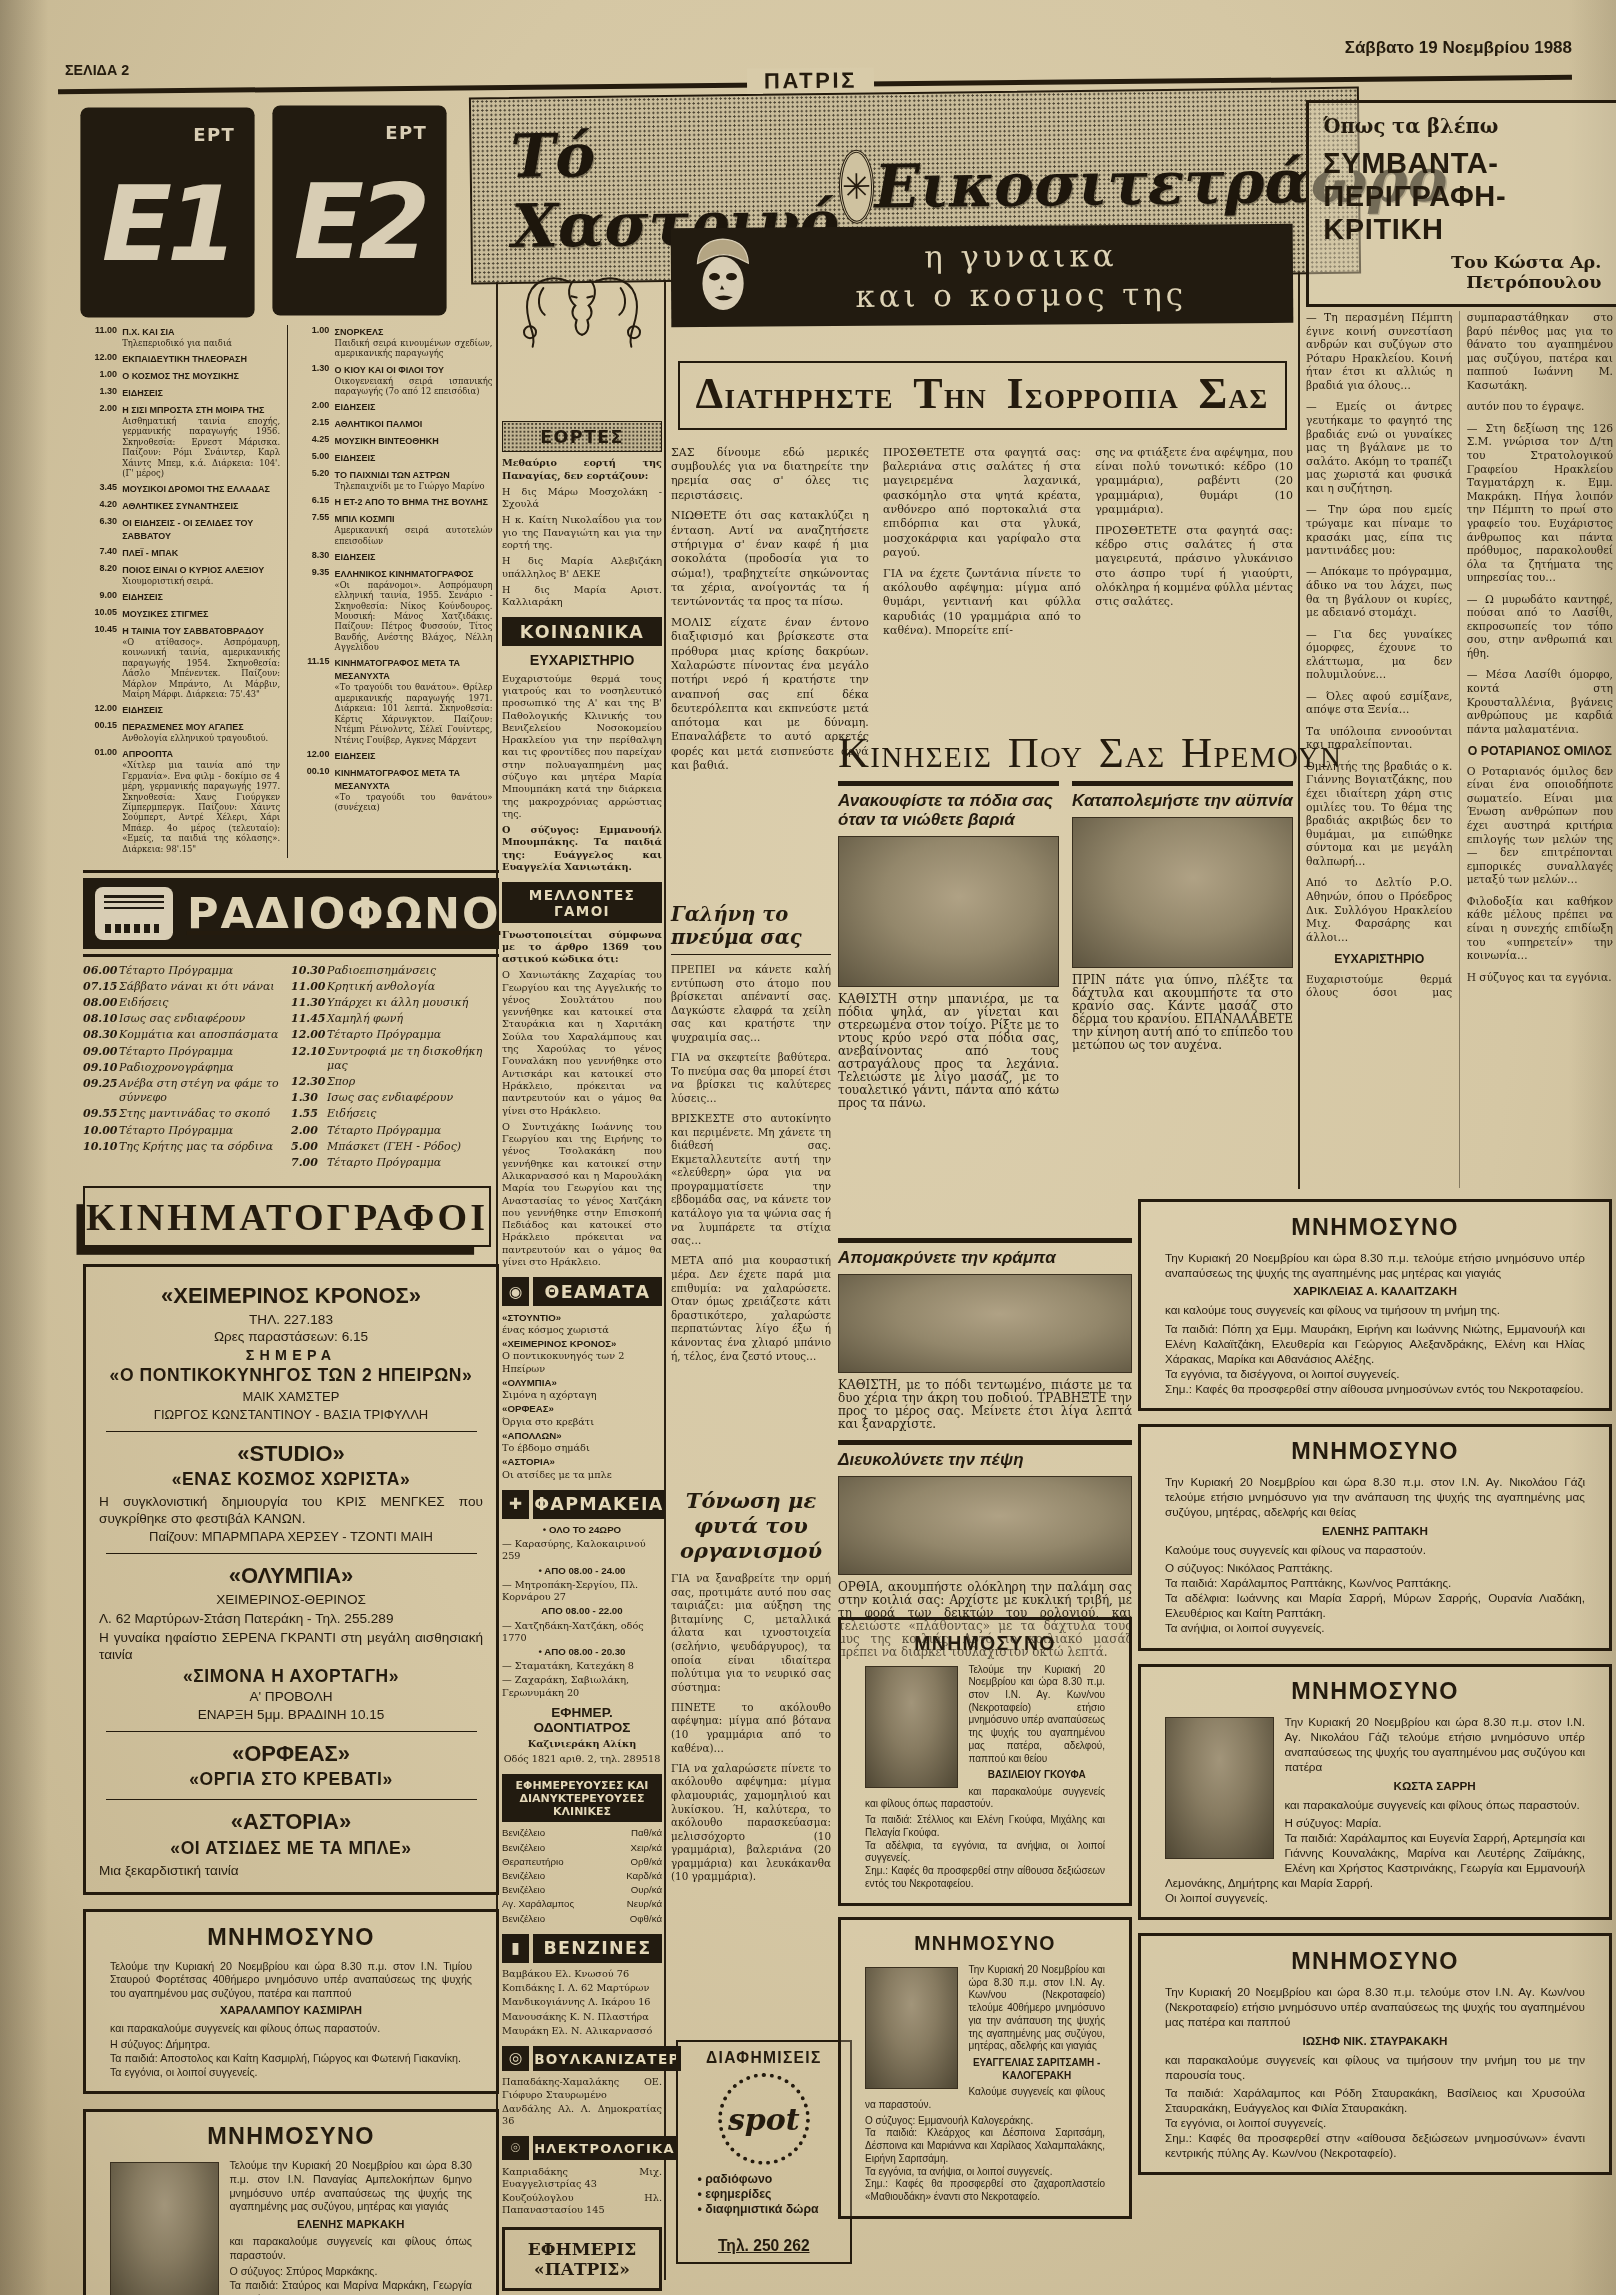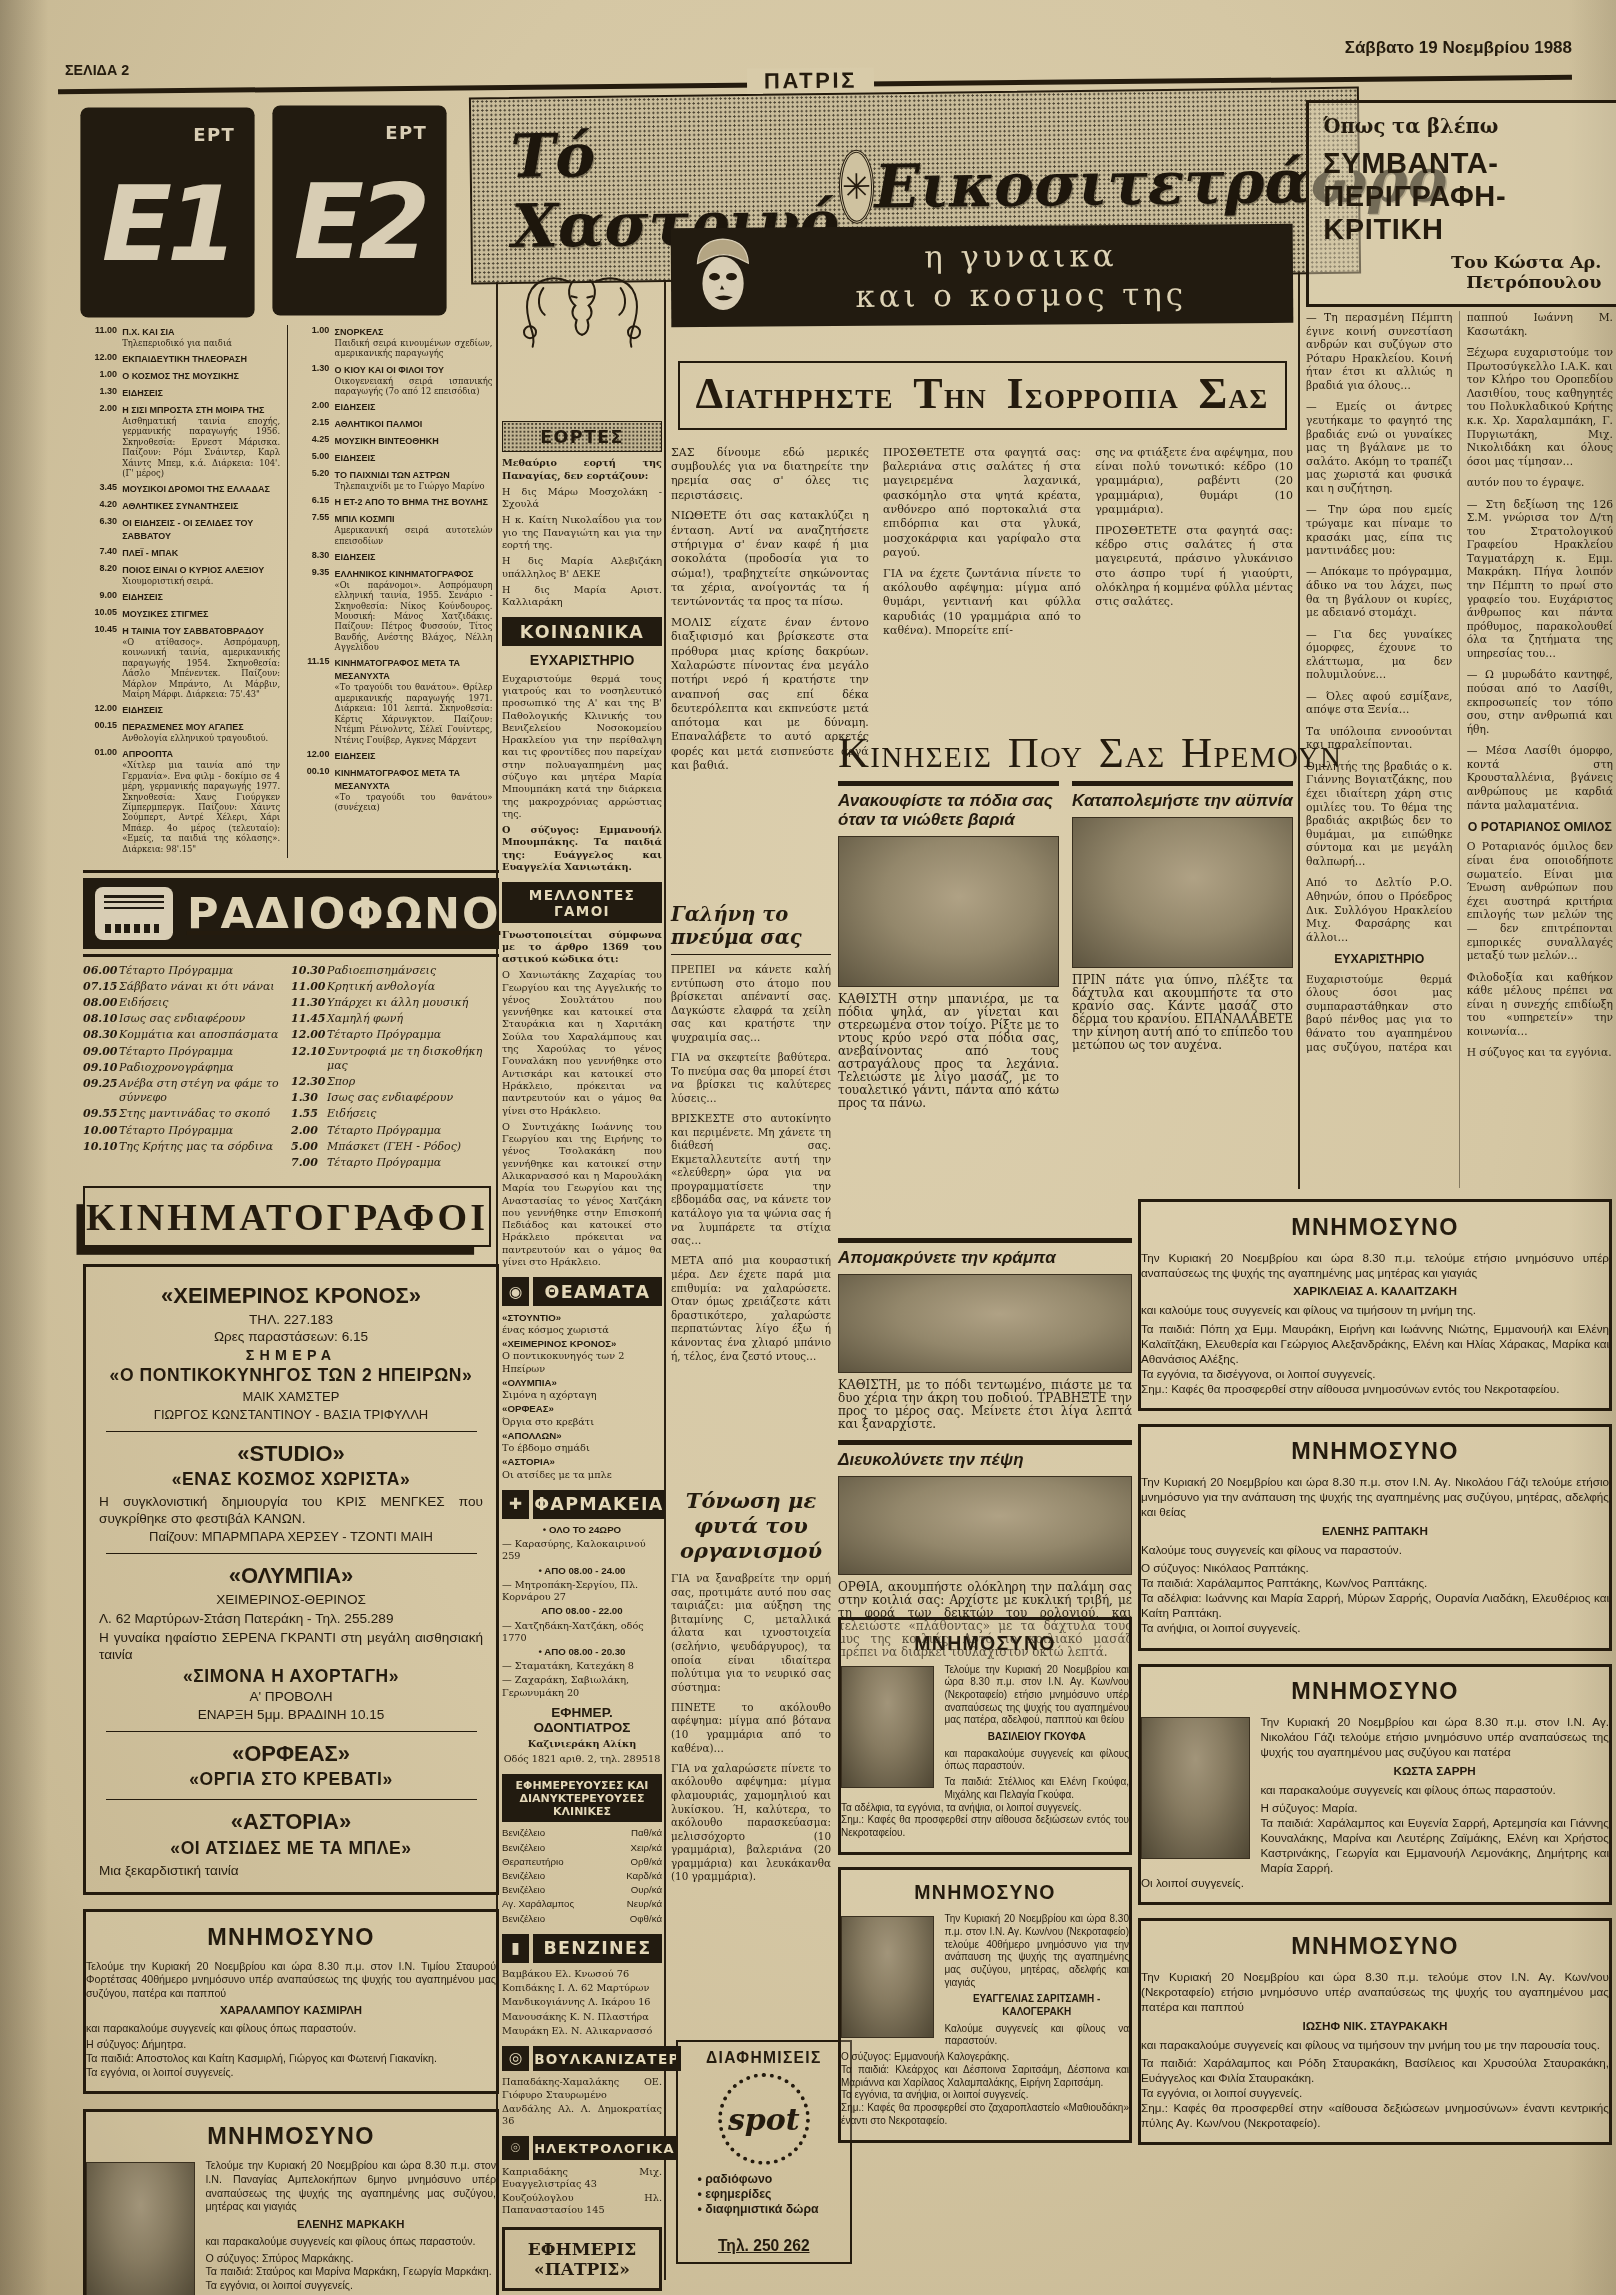--- a/index.html
+++ b/index.html
@@ -74,21 +74,21 @@
   .cinebox div{margin:2.6px 0;}
   .cinebox [data-kind="name"]{font:bold 22px "Liberation Sans",sans-serif;text-align:center;margin-top:5.2px;}
   .cinebox [data-kind="film"]{font:bold 17.5px "Liberation Sans",sans-serif;text-align:center;letter-spacing:0.6px;}
   .cinebox [data-kind="cast"]{font-size:13px;text-align:center;font-family:"Liberation Sans",sans-serif;}
   .cinebox [data-kind="info"]{font-size:13.6px;text-align:center;font-family:"Liberation Sans",sans-serif;}
   .cinebox [data-kind="today"]{font:bold 14.3px "Liberation Sans",sans-serif;text-align:center;letter-spacing:5.2px;}
   .cinebox [data-kind="desc"]{font-size:13.6px;line-height:17px;text-align:justify;font-family:"Liberation Sans",sans-serif;}
   .cinebox [data-kind="sep"]{border-top:1.9px solid #241b0e;margin:9px 6.5px;}
 
   
-  .mem{border:3.2px solid #241b0e;padding:9px 0;margin:14.3px 0;background:rgba(226,214,184,.25);overflow:hidden;}
+  .mem{border:3.2px solid #241b0e;padding:9px 24px;margin:14.3px 0;background:rgba(226,214,184,.25);overflow:hidden;}
   .mem-title{text-align:center;font:bold 23.4px "Liberation Sans",sans-serif;letter-spacing:1.3px;margin:2.6px 0 9px;}
   .mem p{margin:3.2px 0;font-size:10.7px;line-height:13.6px;text-align:justify;font-family:"Liberation Sans",sans-serif;}
   .mem .nm{text-align:center;font-weight:bold;font-size:11.4px;font-family:"Liberation Sans",sans-serif;margin:3.9px 0;}
   .mem .rest{white-space:pre-line;}
   .mem-photo{float:left;width:107px;height:140px;margin:2.6px 10.4px 3.9px 0;border:0.6px solid #3a3020;
     background:radial-gradient(ellipse at 50% 30%, #a2957a 0%, #877b61 40%, #4f4734 100%);}
 
   
   .colB{position:absolute;left:502px;top:234px;width:160px;font-size:9.7px;line-height:12.3px;}
   .sb{display:flex;align-items:stretch;margin:9px 0 5.2px;}
@@ -202,21 +202,20 @@
       <p data-kind="p">— Εμείς οι άντρες γευτήκαμε το φαγητό της βραδιάς ενώ οι γυναίκες μας τη βγάλανε με το σαλάτο. Ακόμη το τραπέζι μας χωριστά και φυσικά και η συζήτηση.</p>
       <p data-kind="p">— Την ώρα που εμείς τρώγαμε και πίναμε το κρασάκι μας, είπα τις μαντινάδες μου:</p>
       <p data-kind="p">— Απόκαμε το πρόγραμμα, άδικο να του λάχει, πως θα τη βγάλουν οι κυρίες, με αδειανό στομάχι.</p>
       <p data-kind="p">— Για δες γυναίκες όμορφες, έχουνε το ελάττωμα, μα δεν πολυμιλούνε…</p>
       <p data-kind="p">— Όλες αφού εσμίξανε, απόψε στα Ξενία…</p>
       <p data-kind="p">Τα υπόλοιπα εννοούνται και παραλείπονται.</p>
       <p data-kind="p">Ομιλητής της βραδιάς ο κ. Γιάννης Βογιατζάκης, που έχει ιδιαίτερη χάρη στις ομιλίες του. Το θέμα της βραδιάς ακριβώς δεν το θυμάμαι, μα ειπώθηκε σύντομα και με μεγάλη θαλπωρή…</p>
       <p data-kind="p">Από το Δελτίο Ρ.Ο. Αθηνών, όπου ο Πρόεδρος Δικ. Συλλόγου Ηρακλείου Μιχ. Φαρσάρης και άλλοι…</p>
       <p data-kind="h">ΕΥΧΑΡΙΣΤΗΡΙΟ</p>
       <p data-kind="p">Ευχαριστούμε θερμά όλους όσοι μας συμπαραστάθηκαν στο βαρύ πένθος μας για το θάνατο του αγαπημένου μας συζύγου, πατέρα και παππού Ιωάννη Μ. Κασωτάκη.</p>
-      <p data-kind="p">Ξέχωρα ευχαριστούμε τον Πρωτοσύγκελλο Ι.Α.Κ. και τον Κλήρο του Οροπεδίου Λασιθίου, τους καθηγητές του Πολυκλαδικού Κρήτης κ.κ. Χρ. Χαραλαμπάκη, Γ. Πυργιωτάκη, Μιχ. Νικολιδάκη και όλους όσοι μας τίμησαν…</p>
       <p data-kind="p">αυτόν που το έγραψε.</p>
       <p data-kind="p">— Στη δεξίωση της 126 Σ.Μ. γνώρισα τον Δ/τη του Στρατολογικού Γραφείου Ηρακλείου Ταγματάρχη κ. Εμμ. Μακράκη. Πήγα λοιπόν την Πέμπτη το πρωί στο γραφείο του. Ευχάριστος άνθρωπος και πάντα πρόθυμος, παρακολουθεί όλα τα ζητήματα της υπηρεσίας του…</p>
       <p data-kind="p">— Ω μυρωδάτο καντηφέ, πούσαι από το Λασίθι, εκπροσωπείς τον τόπο σου, στην ανθρωπιά και ήθη.</p>
       <p data-kind="p">— Μέσα Λασίθι όμορφο, κοντά στη Κρουσταλλένια, βγάνεις ανθρώπους με καρδιά πάντα μαλαματένια.</p>
       <p data-kind="h">Ο ΡΟΤΑΡΙΑΝΟΣ ΟΜΙΛΟΣ</p>
       <p data-kind="p">Ο Ροταριανός όμιλος δεν είναι ένα οποιοδήποτε σωματείο. Είναι μια Ένωση ανθρώπων που έχει αυστηρά κριτήρια επιλογής των μελών της — δεν επιτρέπονται εμπορικές συναλλαγές μεταξύ των μελών…</p>
       <p data-kind="p">Φιλοδοξία και καθήκον κάθε μέλους πρέπει να είναι η συνεχής επιδίωξη του «υπηρετείν» την κοινωνία…</p>
       <p data-kind="p">Η σύζυγος και τα εγγόνια.</p>
     </div>
 

